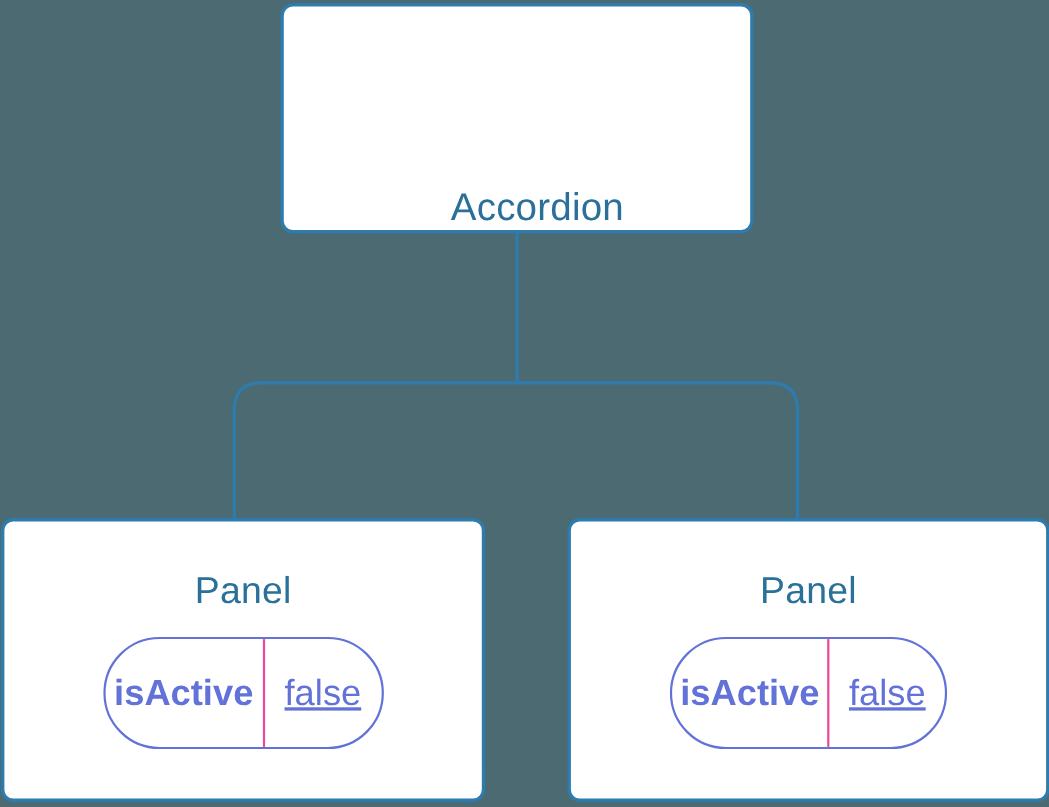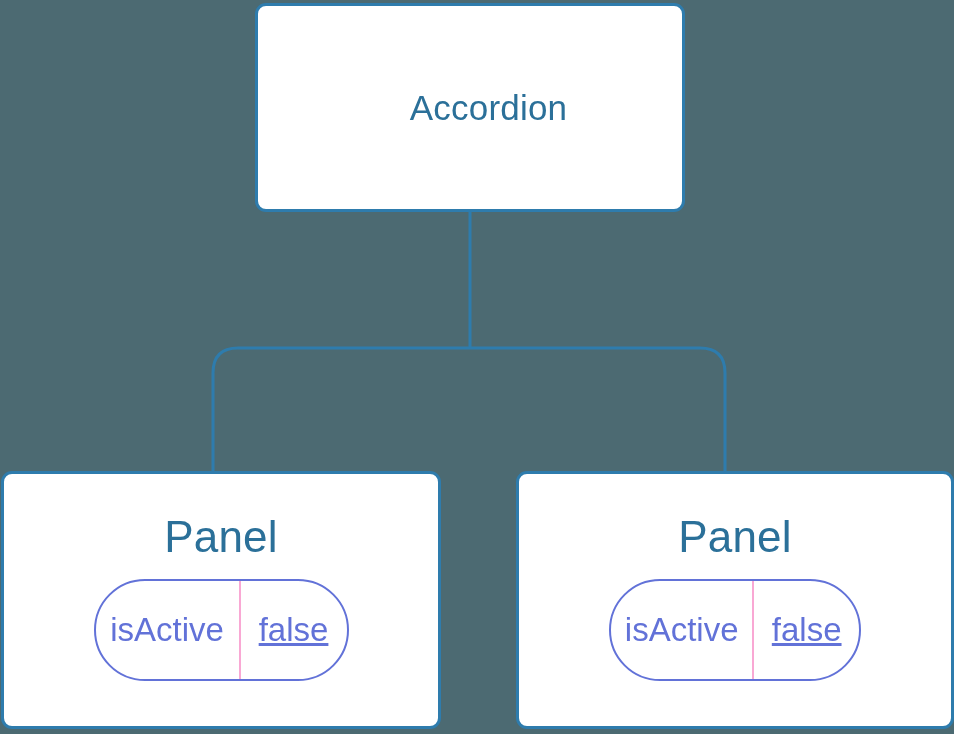--- a/index.html
+++ b/index.html
@@ -39,21 +39,21 @@
     border-radius: 11px;
     display: flex;
     flex-direction: column;
     align-items: center;
   }
   .node-root {
     left: 255px;
     top: 3px;
     width: 430px;
     height: 209px;
-    justify-content: center;
+    justify-content: flex-end;
     padding-left: 37px;
   }
   .node-child-left {
     left: 1px;
     top: 471px;
     width: 440px;
     height: 258px;
     justify-content: flex-start;
     padding-top: 43px;
   }
@@ -61,21 +61,21 @@
     left: 516px;
     top: 471px;
     width: 438px;
     height: 258px;
     justify-content: flex-start;
     padding-top: 43px;
   }
 
   .node-title {
     color: #2b7099;
-    font-size: 44px;
+    font-size: 34px;
     line-height: 40px;
     font-weight: 400;
     letter-spacing: 0.2px;
     white-space: nowrap;
     user-select: none;
   }
   .node-root .node-title {
     font-size: 35px;
   }
 
@@ -103,21 +103,22 @@
     align-items: center;
     justify-content: center;
     color: #6272d8;
     font-size: 33px;
     line-height: 38px;
     white-space: nowrap;
     user-select: none;
   }
   .prop-key {
     flex: 0 0 57%;
-    border-right: 2px solid #f9a8d4;
+    border-right: 2px solid #ec4899;
+    font-weight: bold;
   }
   .prop-val {
     flex: 1 1 auto;
     text-decoration: underline;
   }
 </style>
 </head>
 <body>
 
 <div id="stage">

